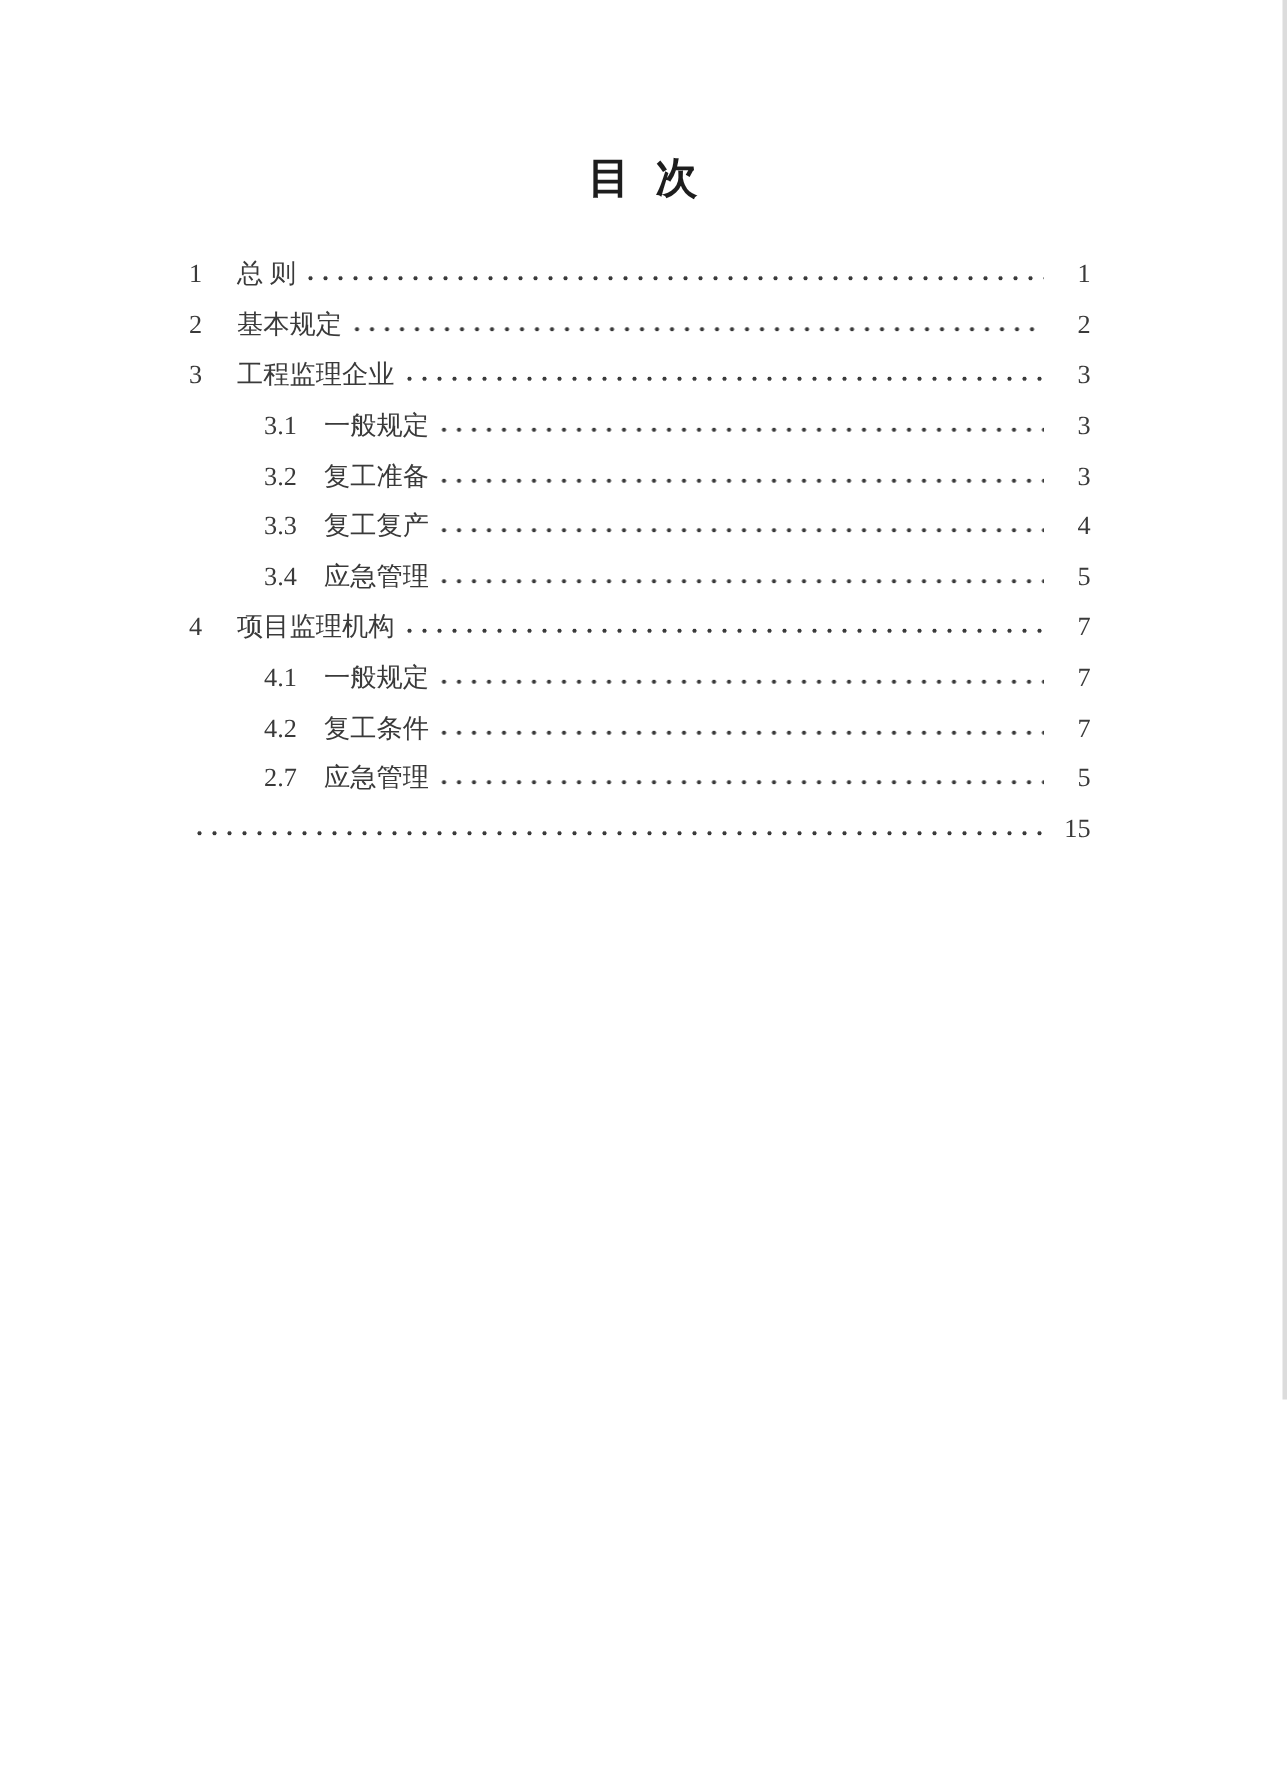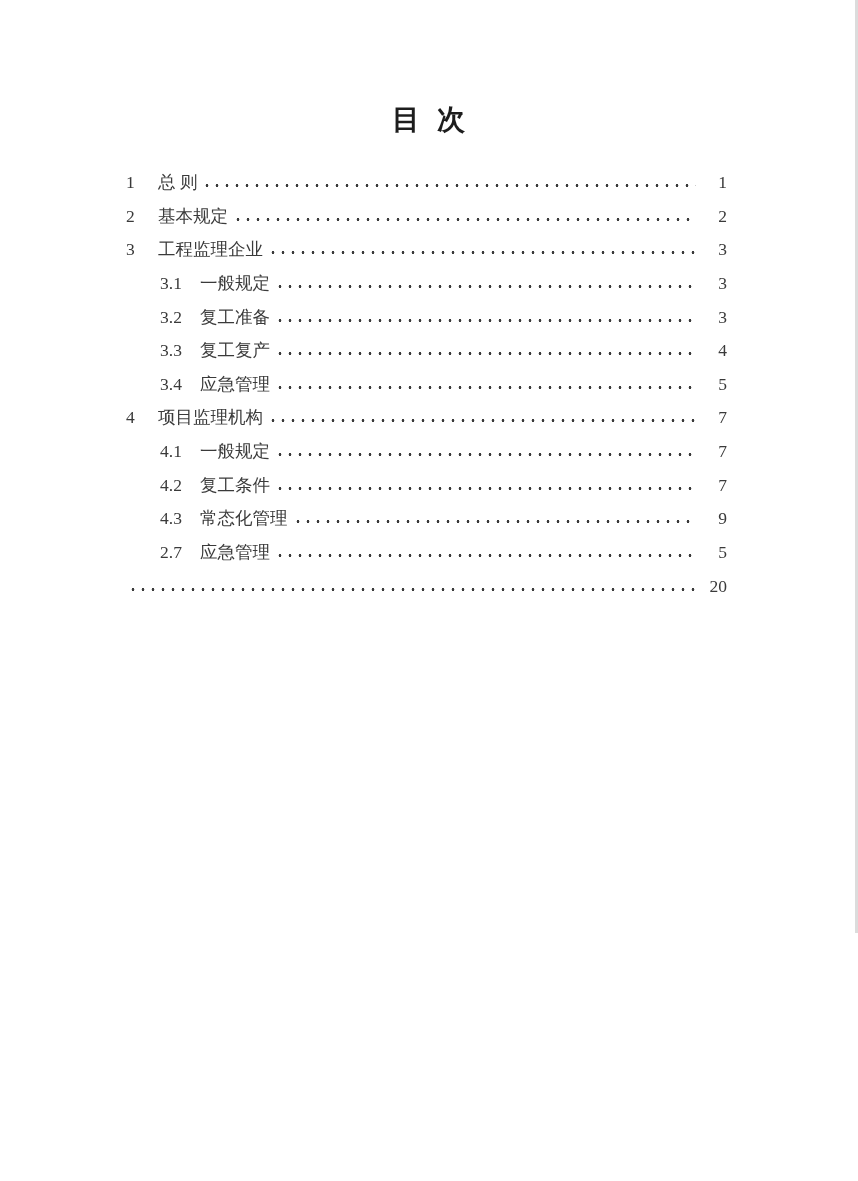--- a/index.html
+++ b/index.html
@@ -50,21 +50,21 @@
     white-space: pre;
   }
   .toc-row.level-1 { padding-left: 3px; }
   .toc-row.level-2 { padding-left: 37px; }
   .toc-row.level-0 { padding-left: 0; }
   .toc-num {
     display: inline-block;
     flex: 0 0 auto;
   }
   .level-1 .toc-num { width: 32px; }
-  .level-2 .toc-num { width: 40px; }
+  .level-2 .toc-num { width: 40px; margin-left: 16px; }
   .level-0 .toc-num { width: 0; }
   .toc-label {
     flex: 0 0 auto;
   }
   .toc-leader {
     flex: 1 1 auto;
     display: inline-block;
     height: 5px;
     margin: 0 9px 0 5px;
     background-image: radial-gradient(circle, #3a3a3a 1.2px, transparent 1.6px);
@@ -89,19 +89,18 @@
       <div class="toc-row level-1"><span class="toc-num">1</span><span class="toc-label">总 则</span><span class="toc-leader"></span><span class="toc-page">1</span></div>
       <div class="toc-row level-1"><span class="toc-num">2</span><span class="toc-label">基本规定</span><span class="toc-leader"></span><span class="toc-page">2</span></div>
       <div class="toc-row level-1"><span class="toc-num">3</span><span class="toc-label">工程监理企业</span><span class="toc-leader"></span><span class="toc-page">3</span></div>
       <div class="toc-row level-2"><span class="toc-num">3.1</span><span class="toc-label">一般规定</span><span class="toc-leader"></span><span class="toc-page">3</span></div>
       <div class="toc-row level-2"><span class="toc-num">3.2</span><span class="toc-label">复工准备</span><span class="toc-leader"></span><span class="toc-page">3</span></div>
       <div class="toc-row level-2"><span class="toc-num">3.3</span><span class="toc-label">复工复产</span><span class="toc-leader"></span><span class="toc-page">4</span></div>
       <div class="toc-row level-2"><span class="toc-num">3.4</span><span class="toc-label">应急管理</span><span class="toc-leader"></span><span class="toc-page">5</span></div>
       <div class="toc-row level-1"><span class="toc-num">4</span><span class="toc-label">项目监理机构</span><span class="toc-leader"></span><span class="toc-page">7</span></div>
       <div class="toc-row level-2"><span class="toc-num">4.1</span><span class="toc-label">一般规定</span><span class="toc-leader"></span><span class="toc-page">7</span></div>
       <div class="toc-row level-2"><span class="toc-num">4.2</span><span class="toc-label">复工条件</span><span class="toc-leader"></span><span class="toc-page">7</span></div>
-      <div class="toc-row level-2"><span class="toc-num">4.3</span><span class="toc-label">常态化管理</span><span class="toc-leader"></span><span class="toc-page">9</span></div>
       <div class="toc-row level-2"><span class="toc-num">2.7</span><span class="toc-label">应急管理</span><span class="toc-leader"></span><span class="toc-page">5</span></div>
-      <div class="toc-row level-0"><span class="toc-num"></span><span class="toc-leader"></span><span class="toc-page">20</span></div>
+      <div class="toc-row level-0"><span class="toc-num"></span><span class="toc-leader"></span><span class="toc-page">15</span></div>
     </div>
 
   <div class="page-edge-right"></div>
 </div>
 
 </body></html>

